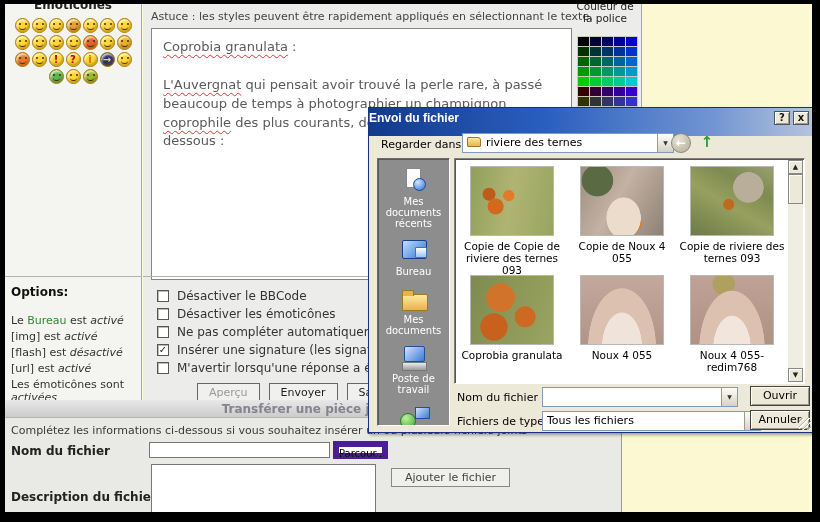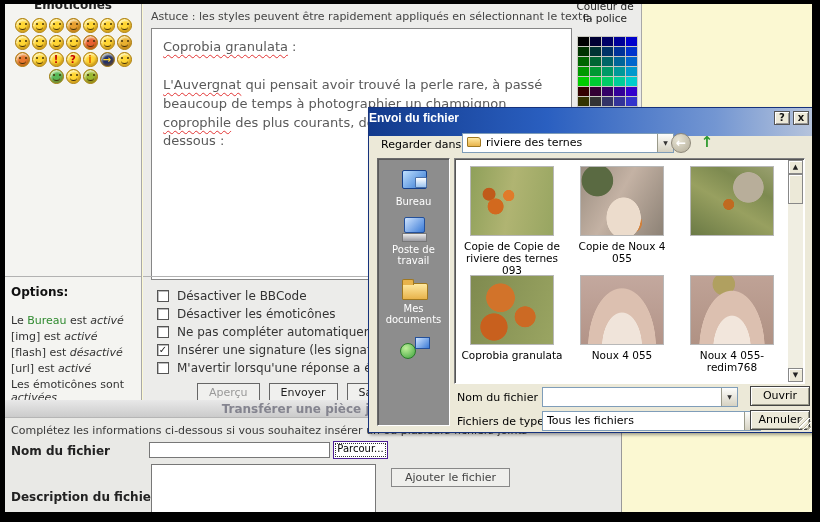--- a/index.html
+++ b/index.html
@@ -45,21 +45,21 @@
   .fbtn.dim{color:#999}
   .fbtn.b{font-weight:normal}
 
   .attach{position:absolute;left:0;top:396px;width:617px;height:112px;background:#e9e9e6;border-right:1px solid #999;overflow:visible}
   .attach-bar{height:18px;background:linear-gradient(#e8e8e8,#cbcbcb);border-bottom:1px solid #b5b5b5;
               text-align:center;font-weight:bold;font-size:12px;color:#84848f;line-height:18px;white-space:nowrap;overflow:hidden}
   .attach-note{position:absolute;left:6px;top:24px;font-size:11px;color:#3a3a3a;white-space:nowrap}
   .lbl{font-weight:bold;font-size:12px;color:#222}
   .fn-label{position:absolute;left:6px;top:44px}
   .fn-input{position:absolute;left:144px;top:42px;width:181px;height:16px;border:1px solid #777;background:#fff;font-size:11px;padding:0 3px}
-  .browse{position:absolute;left:328px;top:41px;width:55px;height:18px;background:#ffffff;border:1px solid #4c1d95;
+  .browse{position:absolute;left:328px;top:41px;width:55px;height:18px;background:#ffffff;border:6px solid #4c1d95;
           outline:1px dotted #333;outline-offset:-3px;font-size:10px;line-height:14px;text-align:center;cursor:pointer}
   .desc-label{position:absolute;left:6px;top:90px}
   .desc-area{position:absolute;left:146px;top:64px;width:225px;height:62px;border:1px solid #777;background:#fff;resize:none;font-size:12px}
   .addbtn{position:absolute;left:386px;top:68px;width:119px;height:19px;background:#efefec;border:1px solid #888;
           font-size:11px;color:#444;text-align:center;line-height:17px;cursor:pointer}
 
   
   .dlg{position:absolute;left:363px;top:103px;width:446px;height:326px;background:#ece9d8;border:1px solid #16327c;box-shadow:2px 2px 3px rgba(0,0,0,.35)}
   .dlg-title{height:28px;background:linear-gradient(to right,#123a8c,#2a5fc0 40%,#7396d2 78%,#b6c4dc);
              color:#fff;font-weight:bold;font-size:12px;line-height:20px;font-family:"Liberation Sans",sans-serif}
@@ -329,51 +329,56 @@
           <span class="f"></span>
           <span class="s">✱</span>
         </div>
     <div class="navico ico-views" style="left:376px">
           <span class="g"></span>
           <span class="c">▼</span>
         </div>
 
     <div class="places">
 
+    <div class="sbitem">
+          <div class="sbic ic-recent"></div>
+          <div class="sblabel">Mes documents récents</div>
+        </div>
           <div class="sbitem">
           <div class="sbic ic-desktop"></div>
           <div class="sblabel">Bureau</div>
         </div>
           <div class="sbitem">
+          <div class="sbic ic-documents"></div>
+          <div class="sblabel">Mes documents</div>
+        </div>
+          <div class="sbitem">
           <div class="sbic ic-computer"></div>
           <div class="sblabel">Poste de travail</div>
-        </div>
-          <div class="sbitem">
-          <div class="sbic ic-documents"></div>
-          <div class="sblabel">Mes documents</div>
         </div>
           <div class="sbitem">
           <div class="sbic ic-network"></div>
 
         </div>
         </div>
 
     <div class="filelist">
       <div class="fgrid">
 
       <div class="fitem">
             <div class="fimg t1"></div>
             <div class="fcap">Copie de Copie de riviere des ternes 093</div>
           </div>
             <div class="fitem">
             <div class="fimg t2"></div>
             <div class="fcap">Copie de Noux 4 055</div>
           </div>
             <div class="fitem">
             <div class="fimg t3"></div>
+            <div class="fcap">Copie de riviere des ternes 093</div>
           </div>
             <div class="fitem">
             <div class="fimg t4"></div>
             <div class="fcap">Coprobia granulata</div>
           </div>
             <div class="fitem">
             <div class="fimg t5"></div>
             <div class="fcap">Noux 4 055</div>
           </div>
             <div class="fitem">

